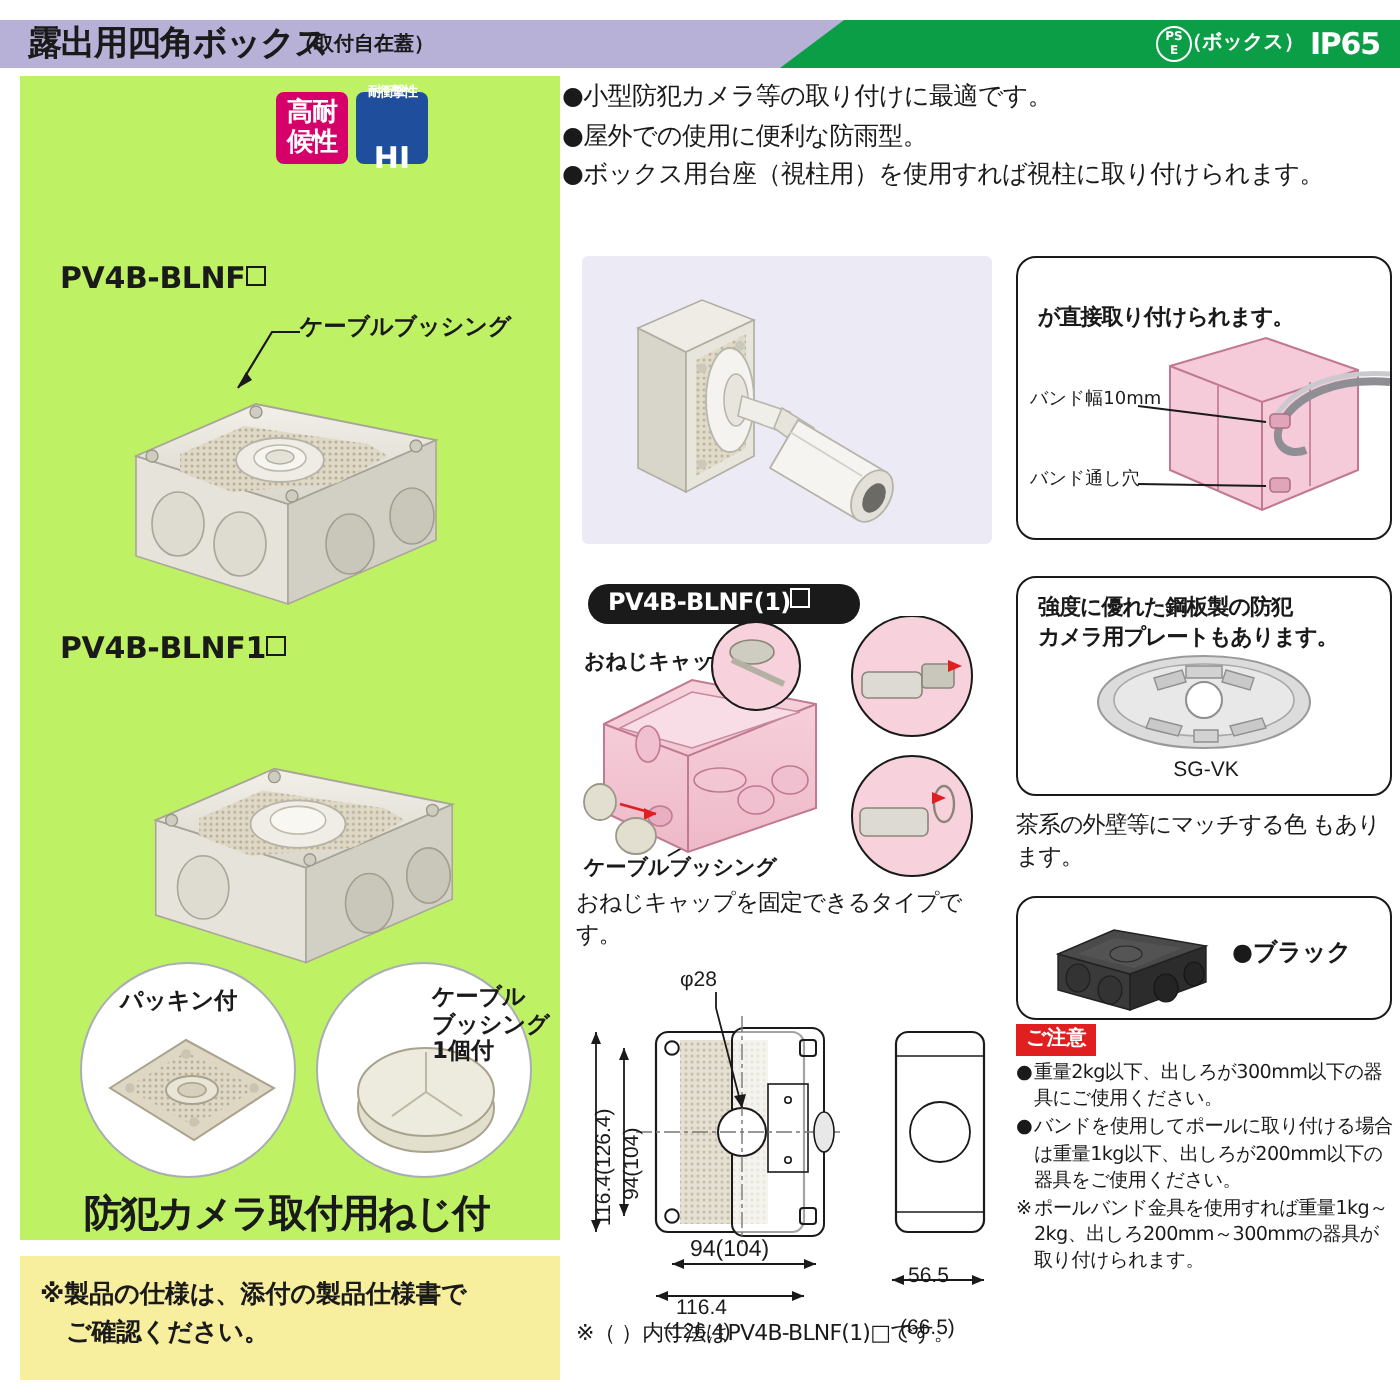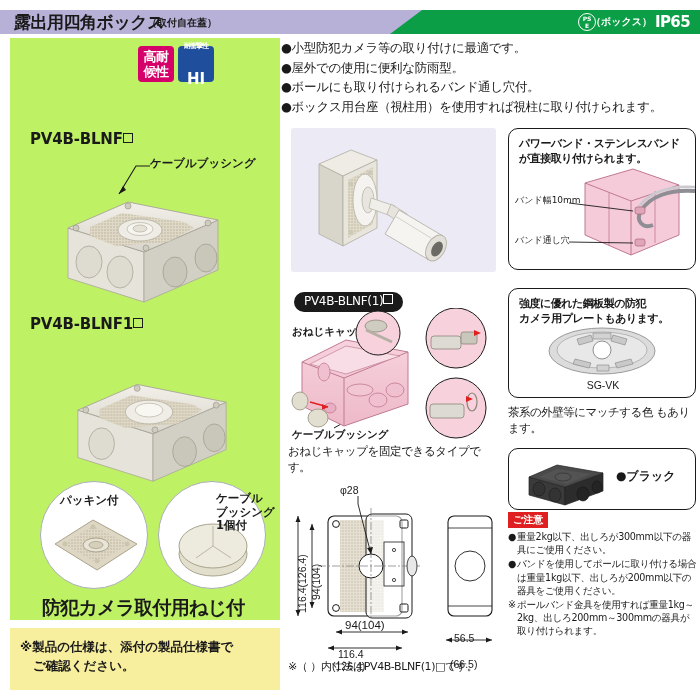--- a/index.html
+++ b/index.html
@@ -121,21 +121,21 @@
 
   .photo-frame {
     position: absolute; left: 291px; top: 128px;
     width: 205px; height: 144px;
     background: #eceaf4; border-radius: 3px;
   }
 
   .center-badge {
     position: absolute; left: 294px; top: 292px;
     background: #1a1a1a; color: #ffffff; border-radius: 10px;
-    padding: 2px 10px 3px 10px; font-size: 12px; font-weight: normal;
+    padding: 2px 25px 3px 10px; font-size: 12px; font-weight: bold;
     letter-spacing: -0.3px; line-height: 15px;
   }
   .center-badge .sq-glyph { border-color: #ffffff; }
 
   .ex-label {
     position: absolute; font-size: 10.5px; font-weight: bold;
     color: #1a1a1a; line-height: 13px;
   }
   .ex-onejicap { left: 292px; top: 325px; }
   .ex-bushing { left: 292px; top: 428px; }
@@ -326,21 +326,20 @@
 </div>
 
 <div class="note-yellow">
   <span>※製品の仕様は、添付の製品仕様書で</span>
   <span class="ind">ご確認ください。</span>
 </div>
 
 <div class="bullets">
   <div class="bullet">●小型防犯カメラ等の取り付けに最適です。</div>
   <div class="bullet">●屋外での使用に便利な防雨型。</div>
-  <div class="bullet">●ボールにも取り付けられるバンド通し穴付。</div>
   <div class="bullet">●ボックス用台座（視柱用）を使用すれば視柱に取り付けられます。</div>
 </div>
 
 <div class="photo-frame">
   <svg width="205" height="144" viewBox="0 0 205 144">
 
     <path d="M28,36 L28,106 L52,118 L52,48 Z" fill="#d8d5cb" stroke="#b0ada2" stroke-width="0.8"></path>
     <path d="M28,36 L60,22 L86,32 L52,48 Z" fill="#eeece5" stroke="#b0ada2" stroke-width="0.8"></path>
     <path d="M52,48 L86,32 L86,100 L52,118 Z" fill="#e8e5dc" stroke="#b0ada2" stroke-width="0.8"></path>
 
@@ -471,21 +470,21 @@
   <div class="dim-txt" style="left:50px; top:160px;">116.4</div>
   <div class="dim-txt" style="left:44px; top:172px;">(126.4)</div>
   <div class="dim-txt" style="left:166px; top:144px;">56.5</div>
   <div class="dim-txt" style="left:162px; top:170px;">(66.5)</div>
 </div>
 
 <div class="dim-footnote">※（ ）内寸法はPV4B-BLNF(1)□です。</div>
 
 <div class="rbox rbox-1">
   <div class="rbox-title">
-    <span>パワーバンド・ステンレスバンド</span><br>
+    <br>
     <span>が直接取り付けられます。</span>
   </div>
   <svg style="position:absolute;left:0;top:34px;" width="186" height="104" viewBox="0 0 186 104">
     <path d="M76,20 L124,6 L170,22 L170,72 L122,92 L76,72 Z" fill="#f5cbd9" stroke="#c0798f" stroke-width="1"></path>
     <path d="M76,20 L122,38 L170,22" fill="none" stroke="#c0798f" stroke-width="1"></path>
     <path d="M122,38 L122,92" fill="none" stroke="#c0798f" stroke-width="1"></path>
     <path d="M100,30 L100,82 M146,28 L146,80" stroke="#c0798f" stroke-width="0.8"></path>
 
     <path d="M186,28 C160,26 140,34 132,48 C126,58 134,66 144,62" fill="none" stroke="#8e8e94" stroke-width="4"></path>
     <path d="M186,24 C158,22 136,31 128,47" fill="none" stroke="#c9c9cf" stroke-width="2.5"></path>

